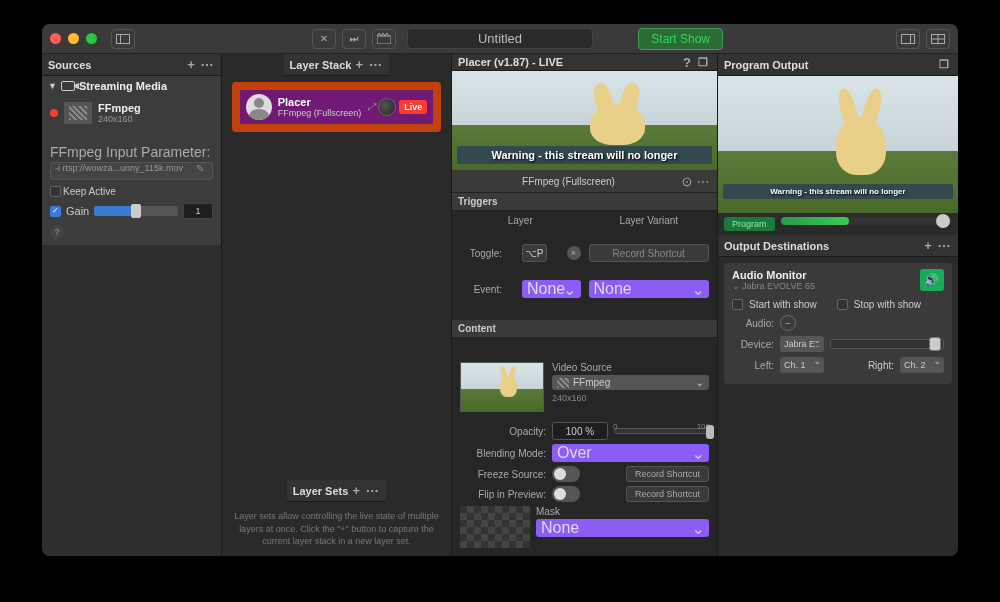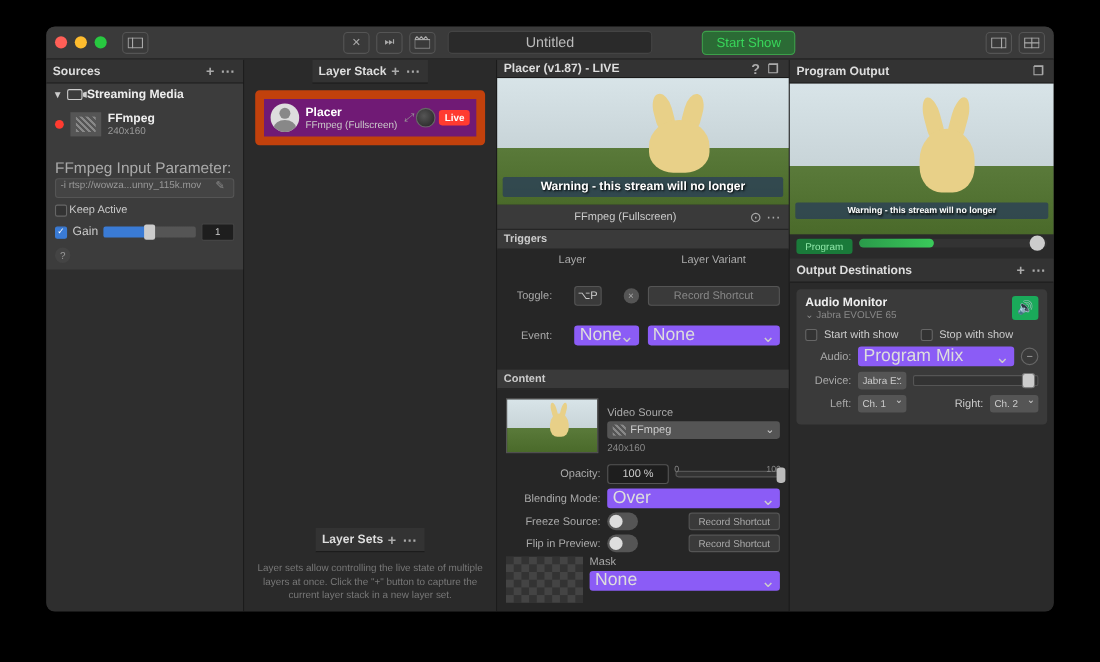--- a/index.html
+++ b/index.html
@@ -72,21 +72,21 @@
   .sect { padding: 4px 8px; }
   .two-col { display: flex; gap: 8px; }
   .two-col > div { flex: 1; }
   .col-hd { text-align: center; font-size: 10px; color: #aaa; margin-bottom: 3px; }
   .prop-row { display: flex; align-items: center; gap: 20px; margin: 18px 0; font-size: 10px; }
   .prop-lbl { width: 42px; text-align: right; color: #aaa; font-size: 10px; }
   .shortcut { flex: 1; height: 18px; background: #3a3a3a; border: 1px solid #555; border-radius: 3px; display: flex; align-items: center; justify-content: center; font-size: 10px; color: #ccc; }
   .clear-x { width: 14px; height: 14px; border-radius: 50%; background: #555; color: #aaa; display: flex; align-items: center; justify-content: center; font-size: 9px; }
   .dd { flex: 1; height: 18px; background: #8b5cf6; border-radius: 3px; display: flex; align-items: center; padding: 0 5px; font-size: 16px; color: #ddd; position: relative; }
   .dd:after { content: '⌄'; position: absolute; right: 4px; top: 0px; color: #ccc; }
-  .content-row { display: flex; gap: 8px; align-items: flex-end; margin-top: 4px; }
+  .content-row { display: flex; gap: 8px; align-items: flex-start; margin-top: 20px; }
   .cthumb { width: 84px; height: 50px; border: 1px solid #555; }
   .src-dd { display: flex; align-items: center; gap: 4px; background: #555; border-radius: 3px; padding: 2px 5px; font-size: 10px; }
   .stripe.sm { width: 12px; height: 10px; }
   .row-r { display: flex; align-items: center; gap: 6px; margin: 4px 0; }
   .row-r .lbl { width: 86px; text-align: right; color: #aaa; font-size: 10px; }
   .num-box { width: 56px; height: 18px; background: #1e1e1e; border: 1px solid #555; border-radius: 3px; display: flex; align-items: center; justify-content: center; font-size: 10px; }
   .mini-slider { flex: 1; height: 6px; background: #333; border-radius: 3px; position: relative; border: 1px solid #555; }
   .mini-slider .nub { position: absolute; left: 98%; top: -4px; width: 8px; height: 14px; background: #bbb; border-radius: 3px; }
   .mini-slider .end { position: absolute; top: -7px; font-size: 8px; color: #888; }
   .toggle-sw { width: 28px; height: 16px; background: #555; border-radius: 8px; position: relative; }
@@ -387,21 +387,20 @@
         </div>
         <div class="audio-row" style="margin-top:8px">
           <span class="chk"></span>
           <span>Start with show</span>
           <span style="width:8px"></span>
           <span class="chk"></span>
           <span>Stop with show</span>
         </div>
         <div class="audio-row">
           <span class="albl">Audio:</span>
-          <div class="dd">Program Mix</div>
           <div class="minus-btn">−</div>
         </div>
         <div class="audio-row">
           <span class="albl">Device:</span>
           <div class="sm-dd">Jabra E..</div>
           <div class="dev-slider">
               <div class="nub"></div>
             </div>
         </div>
         <div class="audio-row">

